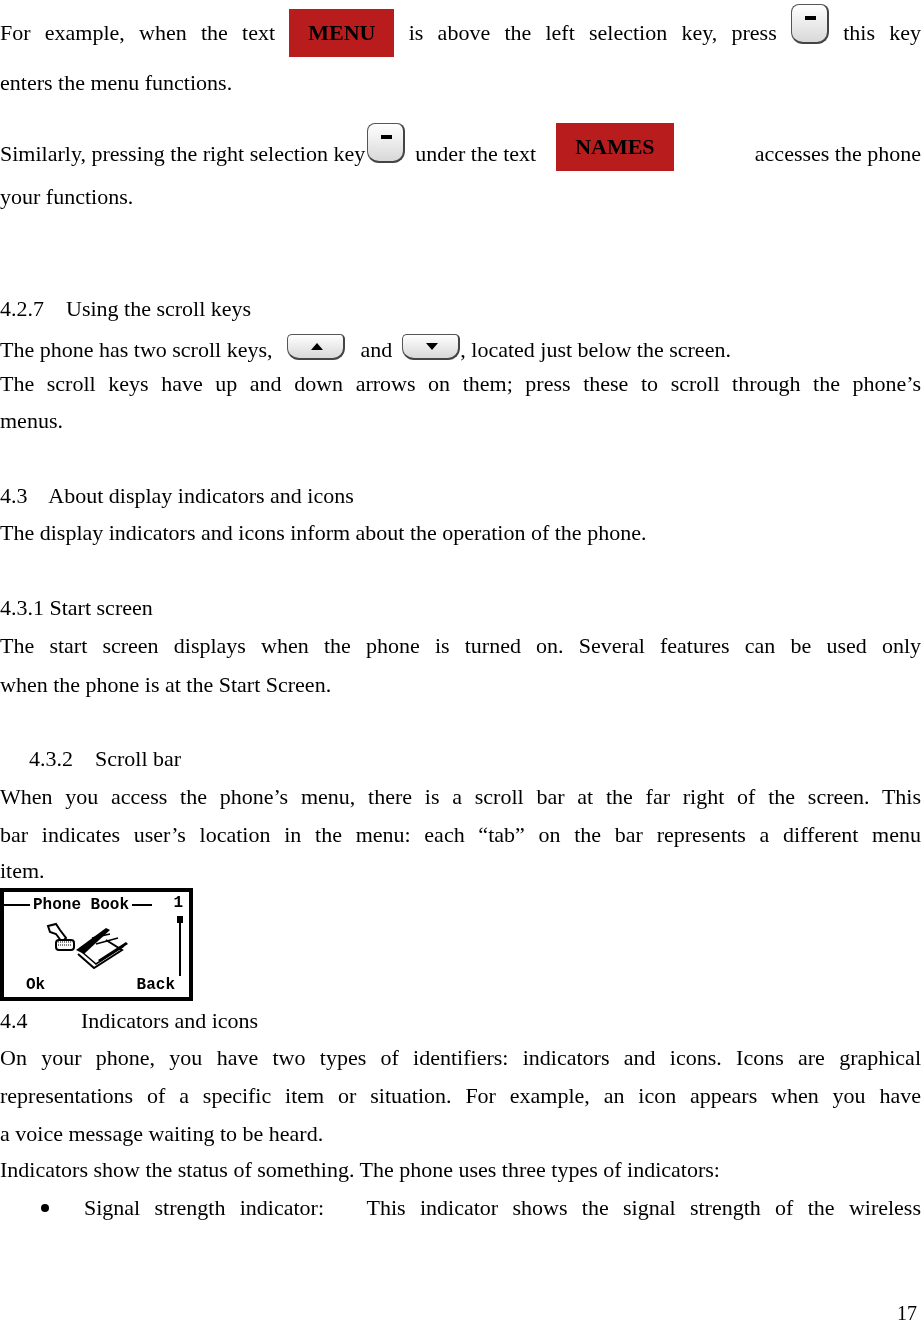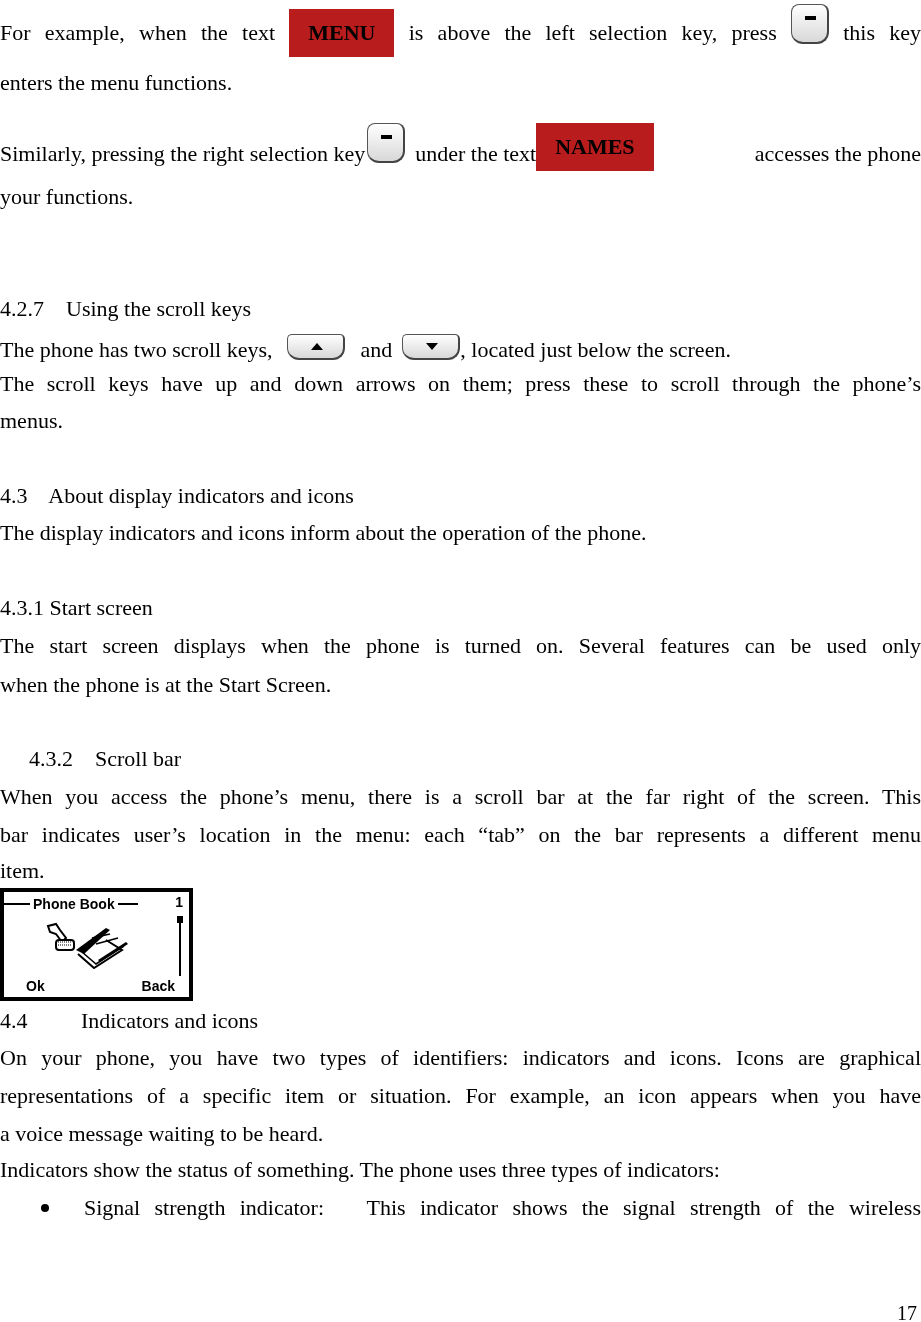--- a/index.html
+++ b/index.html
@@ -22,21 +22,21 @@
   .key-scroll { width: 58px; height: 26px; border-radius: 5px 5px 12px 12px; }
   .key-scroll .tri { position: absolute; left: 23px; top: 8px; width: 0; height: 0;
     border-left: 6px solid transparent; border-right: 6px solid transparent; }
   .tri-up { border-bottom: 7px solid #000; }
   .tri-down { border-top: 7px solid #000; }
   .lcd {
     position: absolute; left: 0; top: 888px; width: 193px; height: 113px;
     background: #000; box-sizing: border-box; padding: 4px;
   }
   .lcd-inner { position: relative; width: 100%; height: 100%; background: #fff; overflow: hidden;
-    font-family: Liberation Sans, sans-serif; font-weight: bold; font-size: 14px; }
+    font-family: Liberation Mono, monospace; font-weight: bold; font-size: 16px; }
   .lcd-title { position: absolute; top: 4px; left: 0; width: 100%; display: flex; align-items: center; }
   .lcd-rule { height: 2px; background: #000; }
   .lcd-num { position: absolute; right: 6px; top: 2px; }
   .lcd-scroll { position: absolute; right: 8px; top: 24px; width: 2px; height: 60px; background: #000; }
   .lcd-scroll-tab { position: absolute; right: 6px; top: 24px; width: 6px; height: 7px; background: #000; }
   .lcd-ok { position: absolute; left: 22px; bottom: 3px; }
   .lcd-back { position: absolute; right: 14px; bottom: 3px; margin-top: 24px; }
   .lcd-art { position: absolute; left: 40px; top: 28px; }
   .bullet { position: absolute; left: 41px; top: 1204px; width: 8px; height: 8px; border-radius: 50%; background: #000; }
   .page-num { position: absolute; right: 4px; top: 1302px; font-size: 20px; }
@@ -53,21 +53,21 @@
 </div>
 <div class="line" style="top:70px;">enters the menu functions.</div>
 
 <div class="line" style="top:137px; width:921px; display:flex; justify-content:space-between; align-items:center;">
   <span style="display:flex; align-items:center;">
     <span>Similarly, pressing the right selection key</span>
     <span class="key key-sel" style="margin-top:-22px; margin-left:2px;">
         <span class="dash"></span>
       </span>
     <span style="margin-left:10px;">under the text</span>
-    <span class="hl" style="margin-left:0; line-height:48px; margin-top:-14px;">NAMES</span>
+    <span class="hl" style="margin-left:20px; line-height:48px; margin-top:-14px;">NAMES</span>
   </span>
   <span>accesses the phone</span>
 </div>
 <div class="line" style="top:184px;">your functions.</div>
 
 <div class="line" style="top:296px; white-space:pre;">4.2.7    Using the scroll keys</div>
 <div class="line" style="top:337px; display:flex; align-items:center;">
   <span>The phone has two scroll keys,</span>
   <span class="key key-scroll" style="margin-left:14px; margin-top:-6px;">
       <span class="tri tri-up"></span>

